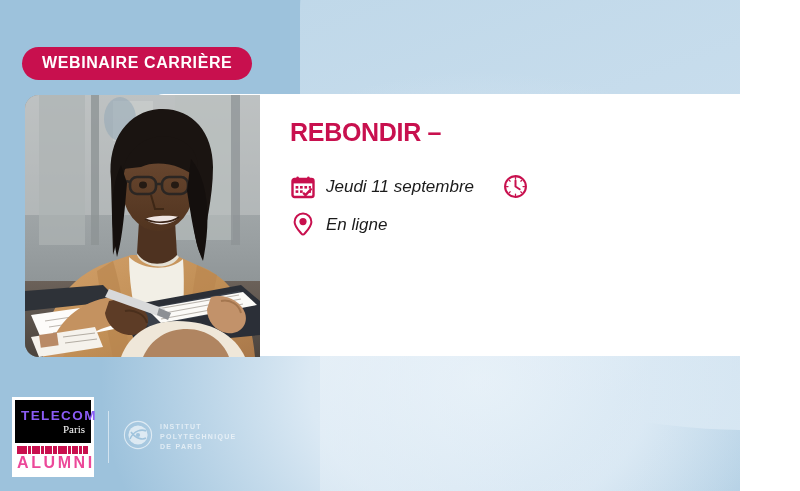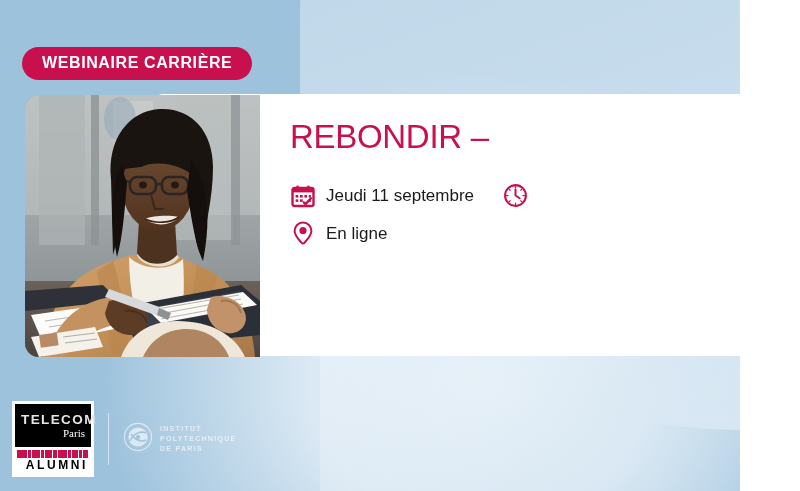--- a/index.html
+++ b/index.html
@@ -95,36 +95,37 @@
   .card-body {
     position: absolute;
     left: 290px;
     top: 118px;
     width: 470px;
     z-index: 6;
   }
 
   .title {
     color: #c8104e;
-    font-size: 33px;
-    font-weight: normal;
+    font-size: 25px;
+    font-weight: bold;
     line-height: 1.18;
     letter-spacing: -.3px;
     text-transform: uppercase;
   }
   .title .ln { display: block; white-space: nowrap; }
 
   .meta {
     margin-top: 26px;
   }
   .meta-row {
     display: flex;
     align-items: flex-end;
     gap: 28px;
     margin-bottom: 12px;
+    font-style: italic;
   }
   .meta-row:last-child { margin-bottom: 4px; }
 
   .meta-item {
     display: flex;
     align-items: center;
     gap: 10px;
   }
   .meta-icon {
     width: 26px;
@@ -155,21 +156,21 @@
     width: 82px;
     background: #ffffff;
     padding: 3px;
   }
   .tp-black {
     background: #000000;
     padding: 9px 6px 7px 6px;
     text-align: right;
   }
   .tp-telecom {
-    color: #e5e5e5;
+    color: #8b5cf6;
     font-size: 13.5px;
     font-weight: bold;
     letter-spacing: 1.4px;
     line-height: 1;
     display: block;
   }
   .tp-paris {
     color: #ffffff;
     font-size: 11px;
     line-height: 1.2;
@@ -181,22 +182,22 @@
     padding: 3px 2px 3px 2px;
   }
   .tp-bars {
     display: flex;
     gap: 1px;
     height: 8px;
     margin-bottom: 1px;
   }
   .tp-bars i { display: block; background: #c8104e; }
   .tp-alumni {
-    color: #000000;
-    font-size: 12px;
+    color: #ec4899;
+    font-size: 16px;
     font-weight: bold;
     letter-spacing: 2.6px;
     line-height: 1;
     text-align: right;
     padding-right: 1px;
   }
 
   .logo-divider {
     width: 1px;
     height: 52px;

